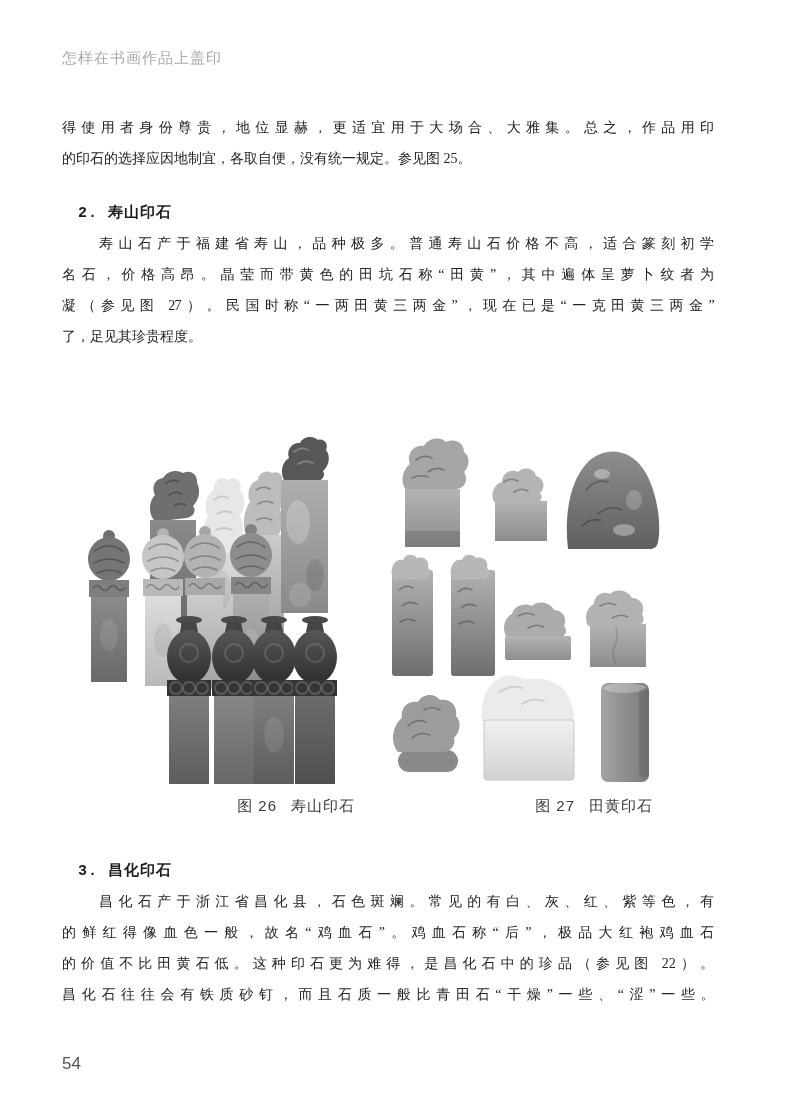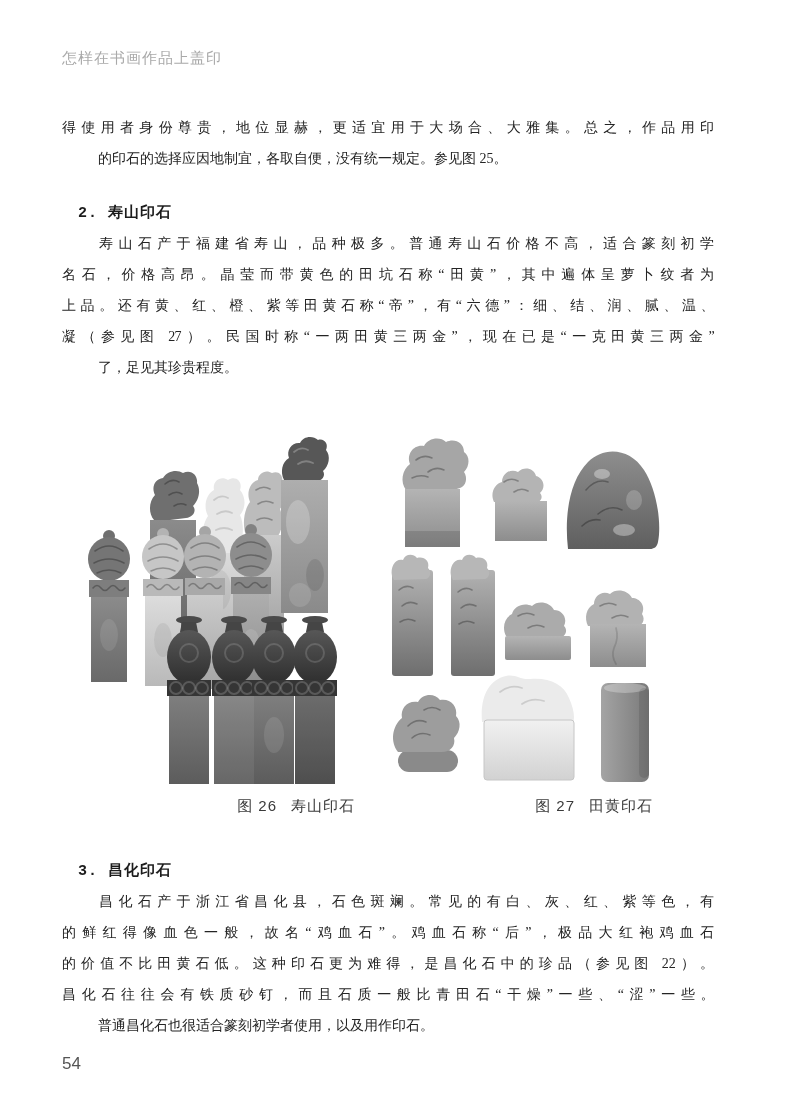--- a/index.html
+++ b/index.html
@@ -24,21 +24,21 @@
     position:absolute;left:62px;top:49px;
     font-family:"Liberation Sans","DejaVu Sans",sans-serif;
     font-size:15px;color:var(--header-text);letter-spacing:1px;
   }
   .para{position:absolute;left:62px;width:652px;}
   .line{
     width:652px;line-height:31px;height:31px;
     font-size:14px;color:var(--body-text);
     text-align:justify;text-align-last:justify;
   }
-  .line.last{text-align-last:left;margin-left:36px;}
+  .line.last{text-align-last:left;}
   .line.indent{text-indent:37px;}
   .line.tight{letter-spacing:-0.6px;}
   .sec-heading{
     position:absolute;left:78px;
     font-family:Liberation Mono, monospace;
     font-weight:bold;font-size:15px;color:var(--heading-text);
     letter-spacing:1px;
   }
   .fig{position:absolute;}
   .caption{
@@ -67,21 +67,20 @@
   <div class="para" style="top:112px">
     <div class="line">得使用者身份尊贵，地位显赫，更适宜用于大场合、大雅集。总之，作品用印</div>
     <div class="line last">的印石的选择应因地制宜，各取自便，没有统一规定。参见图 25。</div>
   </div>
 
   <div class="sec-heading" style="top:203px">2. 寿山印石</div>
 
   <div class="para" style="top:228px">
     <div class="line indent">寿山石产于福建省寿山，品种极多。普通寿山石价格不高，适合篆刻初学</div>
     <div class="line">名石，价格高昂。晶莹而带黄色的田坑石称“田黄”，其中遍体呈萝卜纹者为</div>
-    <div class="line tight">上品。还有黄、红、橙、紫等田黄石称“帝”，有“六德”：细、结、润、腻、温、</div>
     <div class="line tight">凝（参见图 27）。民国时称“一两田黄三两金”，现在已是“一克田黄三两金”</div>
     <div class="line last">了，足见其珍贵程度。</div>
   </div>
 
   <div class="fig" style="left:70px;top:430px;width:275px;height:360px">
     <svg width="275" height="358" viewBox="0 0 275 358" role="img" aria-label="十二方寿山石印章分三排：后排四方兽钮方柱印，中排四方圆雕钮印，前排四方深色瓶式钮印">
       <defs>
         <linearGradient id="g26b" x1="0" y1="0" x2="0" y2="1">
             <stop offset="0" stop-color="#dcdcdc"></stop>
             <stop offset="1" stop-color="#b9b9b9"></stop>
@@ -300,18 +299,17 @@
     <span class="cap-label">图 27</span><span>田黄印石</span>
   </div>
 
   <div class="sec-heading" style="top:861px">3. 昌化印石</div>
 
   <div class="para" style="top:886px">
     <div class="line indent">昌化石产于浙江省昌化县，石色斑斓。常见的有白、灰、红、紫等色，有</div>
     <div class="line">的鲜红得像血色一般，故名“鸡血石”。鸡血石称“后”，极品大红袍鸡血石</div>
     <div class="line">的价值不比田黄石低。这种印石更为难得，是昌化石中的珍品（参见图 22）。</div>
     <div class="line tight">昌化石往往会有铁质砂钉，而且石质一般比青田石“干燥”一些、“涩”一些。</div>
-    <div class="line last">普通昌化石也很适合篆刻初学者使用，以及用作印石。</div>
   </div>
 
   <div class="page-number">54</div>
 
 </div>
 
 </body></html>

